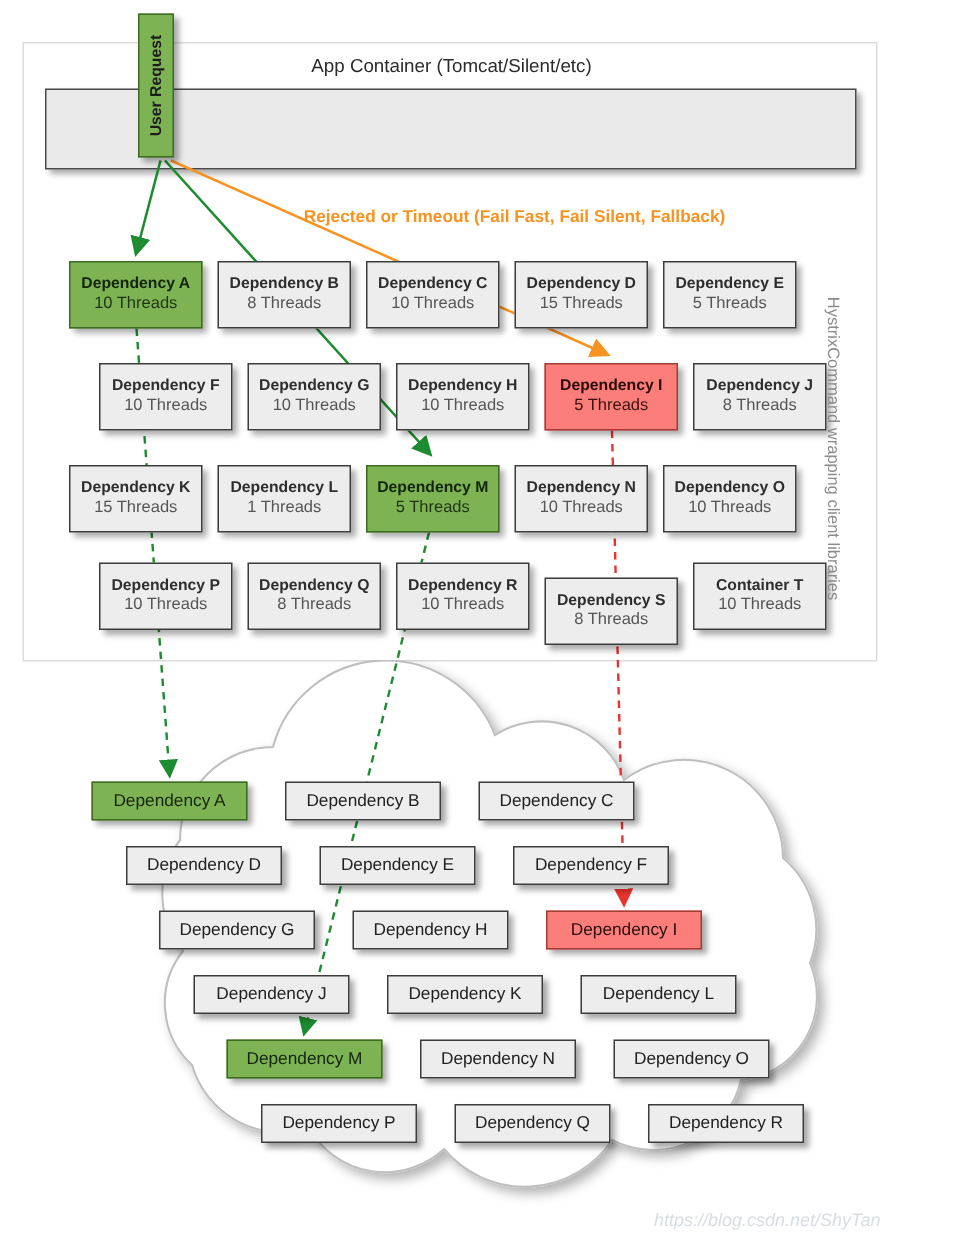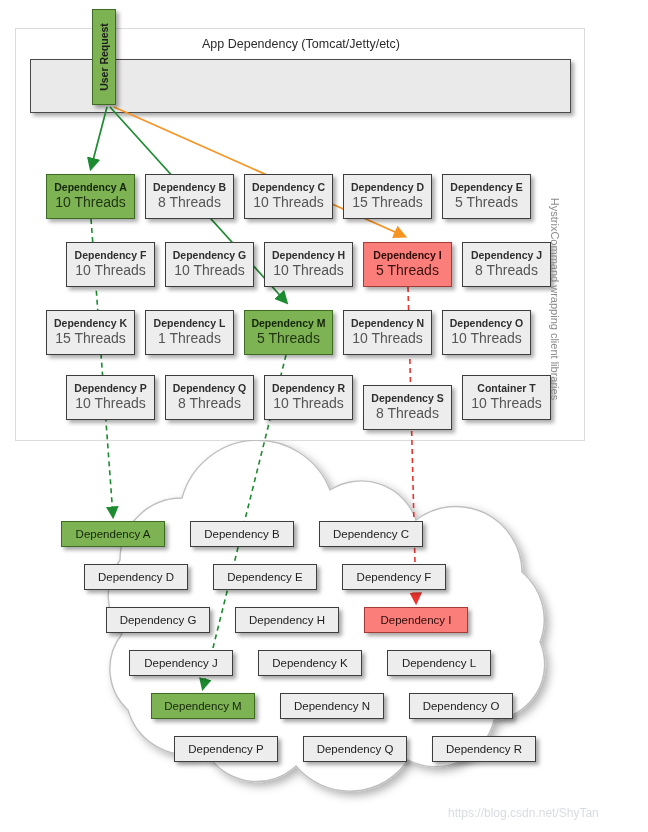--- a/index.html
+++ b/index.html
@@ -103,21 +103,21 @@
     justify-content: center;
     z-index: 3;
   }
   .dep-box .d-name {
     font-size: 10.5px;
     font-weight: bold;
     color: #2e2e2e;
     line-height: 1.25;
   }
   .dep-box .d-threads {
-    font-size: 14px;
+    font-size: 11px;
     color: #555555;
     line-height: 1.25;
   }
   .dep-box.green { background: #7eb354; border-color: #3d6b22; }
   .dep-box.green .d-name { color: #14250a; }
   .dep-box.green .d-threads { color: #1f3312; }
   .dep-box.red { background: #fb7e7a; border-color: #a33b37; }
   .dep-box.red .d-name { color: #2b0c0a; }
   .dep-box.red .d-threads { color: #3a1310; }
 
@@ -157,41 +157,43 @@
     position: absolute;
     left: 0; top: 0;
     width: 648px; height: 832px;
     z-index: 2;
     pointer-events: none;
   }
 
   
   #watermark {
     position: absolute;
-    left: 448px; top: 806px;
+    left: 436px; top: 806px;
     font-size: 12px;
     color: #d8dde2;
     z-index: 8;
     white-space: nowrap;
+    font-style: italic;
   }
 </style>
 </head>
 <body>
 
 <div id="stage">
 
   <div id="app-container">
-    <div id="container-title">App Dependency (Tomcat/Jetty/etc)</div>
+    <div id="container-title">App Container (Tomcat/Silent/etc)</div>
     <div id="request-bar"></div>
   </div>
 
   <div id="side-caption">
     <span>HystrixCommand wrapping client libraries</span>
   </div>
 
+  <div id="reject-label">Rejected or Timeout (Fail Fast, Fail Silent, Fallback)</div>
 
   <div id="cloud-wrap">
     <svg width="648" height="392" viewBox="0 0 648 392" aria-hidden="true">
       <defs>
         <filter id="cloudShadow" x="-20%" y="-20%" width="150%" height="150%">
           <feDropShadow dx="4" dy="4" stdDeviation="4" flood-color="#000000" flood-opacity="0.30"></feDropShadow>
         </filter>
       </defs>
       <g filter="url(#cloudShadow)">
         <path d="

